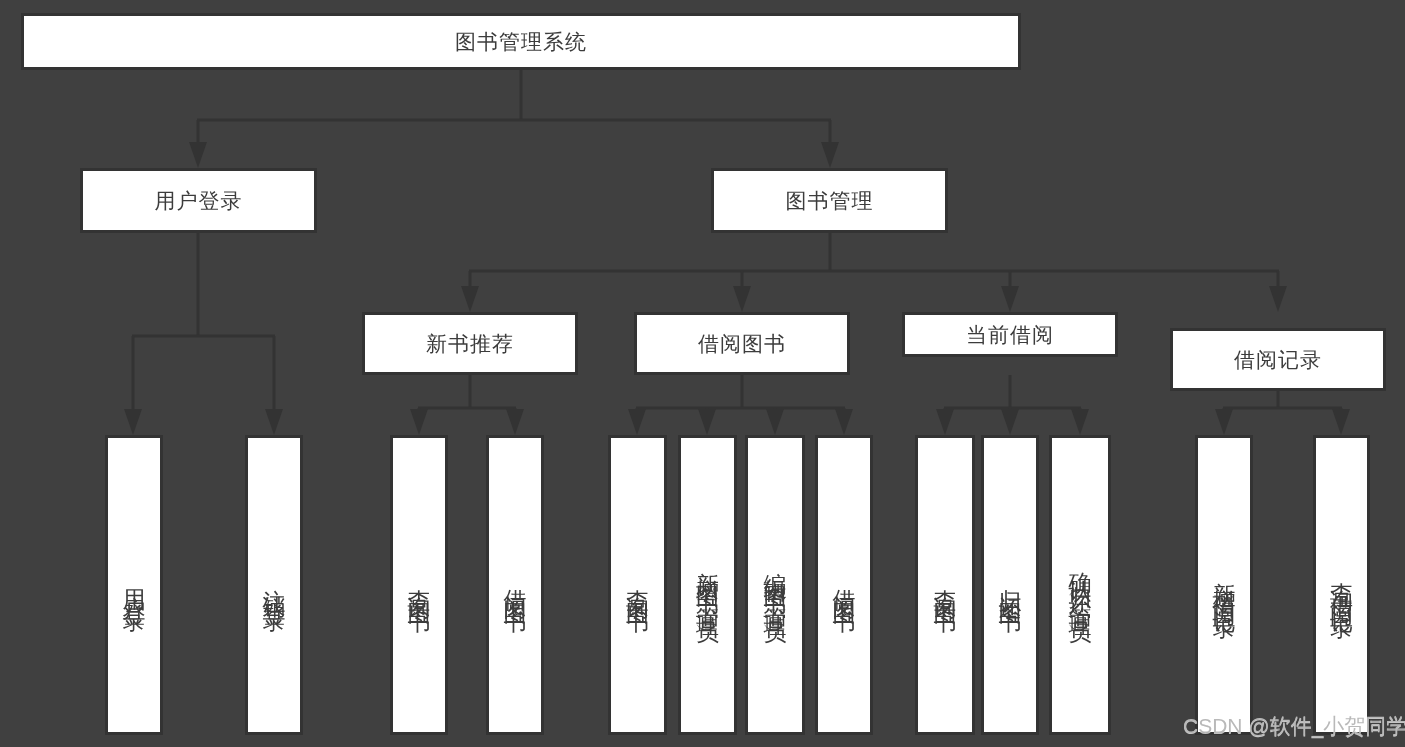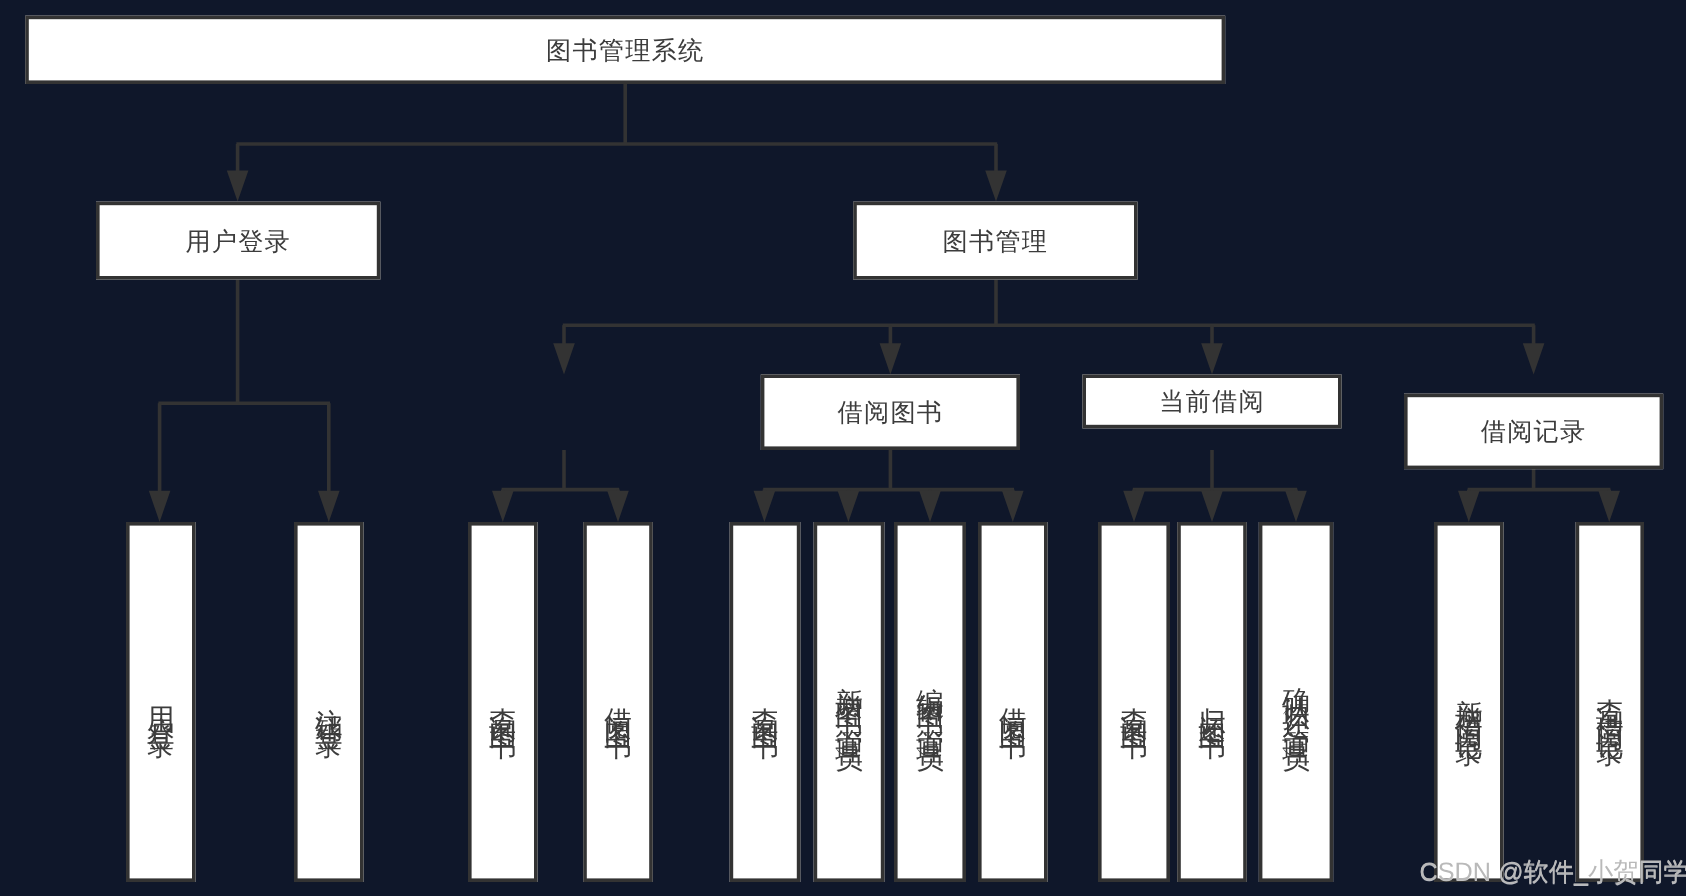--- a/index.html
+++ b/index.html
@@ -2,21 +2,21 @@
 <html><head>
 <meta charset="utf-8">
 <title>图书管理系统</title>
 <style>
   html, body { margin: 0; padding: 0; background: #ffffff; }
   body { font-family: "Liberation Sans", "DejaVu Sans", sans-serif; }
   .canvas {
     position: relative;
     width: 1405px;
     height: 747px;
-    background: #0f172a;
+    background: #404040;
     overflow: hidden;
   }
   svg.connectors {
     position: absolute;
     left: 0; top: 0;
     width: 1405px; height: 747px;
     z-index: 1;
   }
   .hbox {
     position: absolute;
@@ -127,20 +127,23 @@
     <span>图书管理系统</span>
   </div>
 
   <div class="hbox" style="left:80px; top:168px; width:237px; height:65px;">
     <span>用户登录</span>
   </div>
   <div class="hbox" style="left:711px; top:168px; width:237px; height:65px;align-items:center;">
     <span>图书管理</span>
   </div>
 
+  <div class="hbox" style="left:362px; top:312px; width:216px; height:63px;">
+    <span>新书推荐</span>
+  </div>
   <div class="hbox" style="left:634px; top:312px; width:216px; height:63px;">
     <span>借阅图书</span>
   </div>
   <div class="hbox" style="left:902px; top:312px; width:216px; height:45px;">
     <span>当前借阅</span>
   </div>
   <div class="hbox" style="left:1170px; top:328px; width:216px; height:63px;">
     <span>借阅记录</span>
   </div>
 

